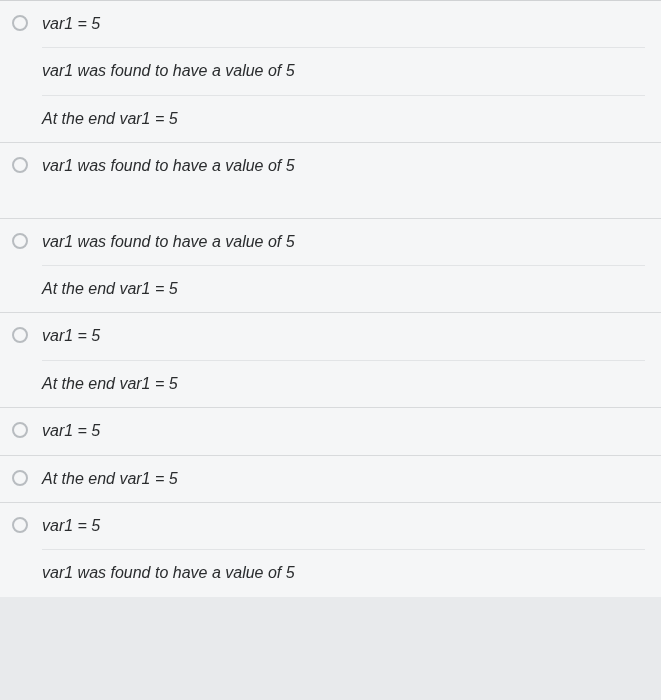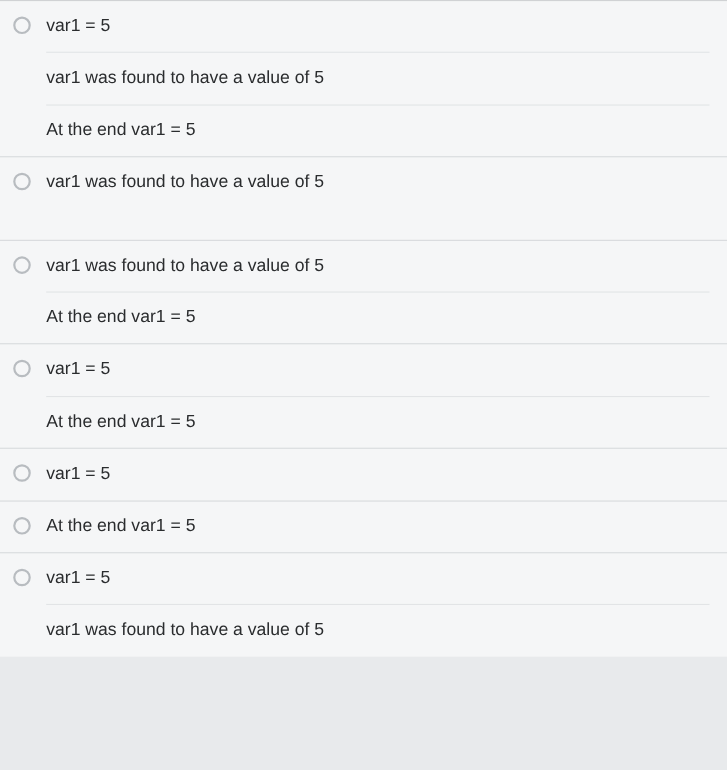--- a/index.html
+++ b/index.html
@@ -1,18 +1,19 @@
 <!DOCTYPE html>
 <html><head>
   <meta charset="utf-8">
   <style>
     * {
       margin: 0;
       padding: 0;
       box-sizing: border-box;
+      font-style: italic;
     }
     body {
       font-family: -apple-system, BlinkMacSystemFont, "Segoe UI", Helvetica, Arial, sans-serif;
       background: #e8eaec;
       width: 661px;
       height: 700px;
       overflow: hidden;
     }
     .container {
       background: #f5f6f7;

